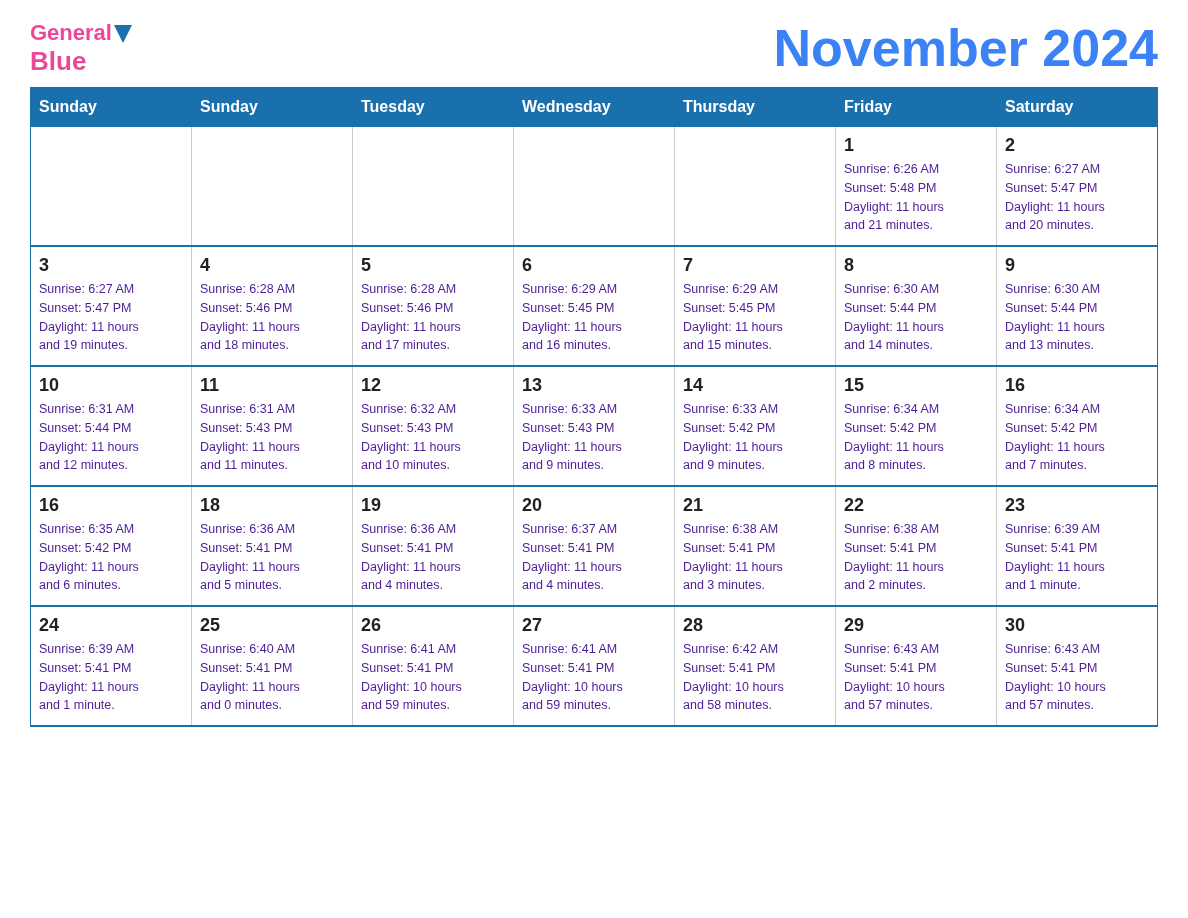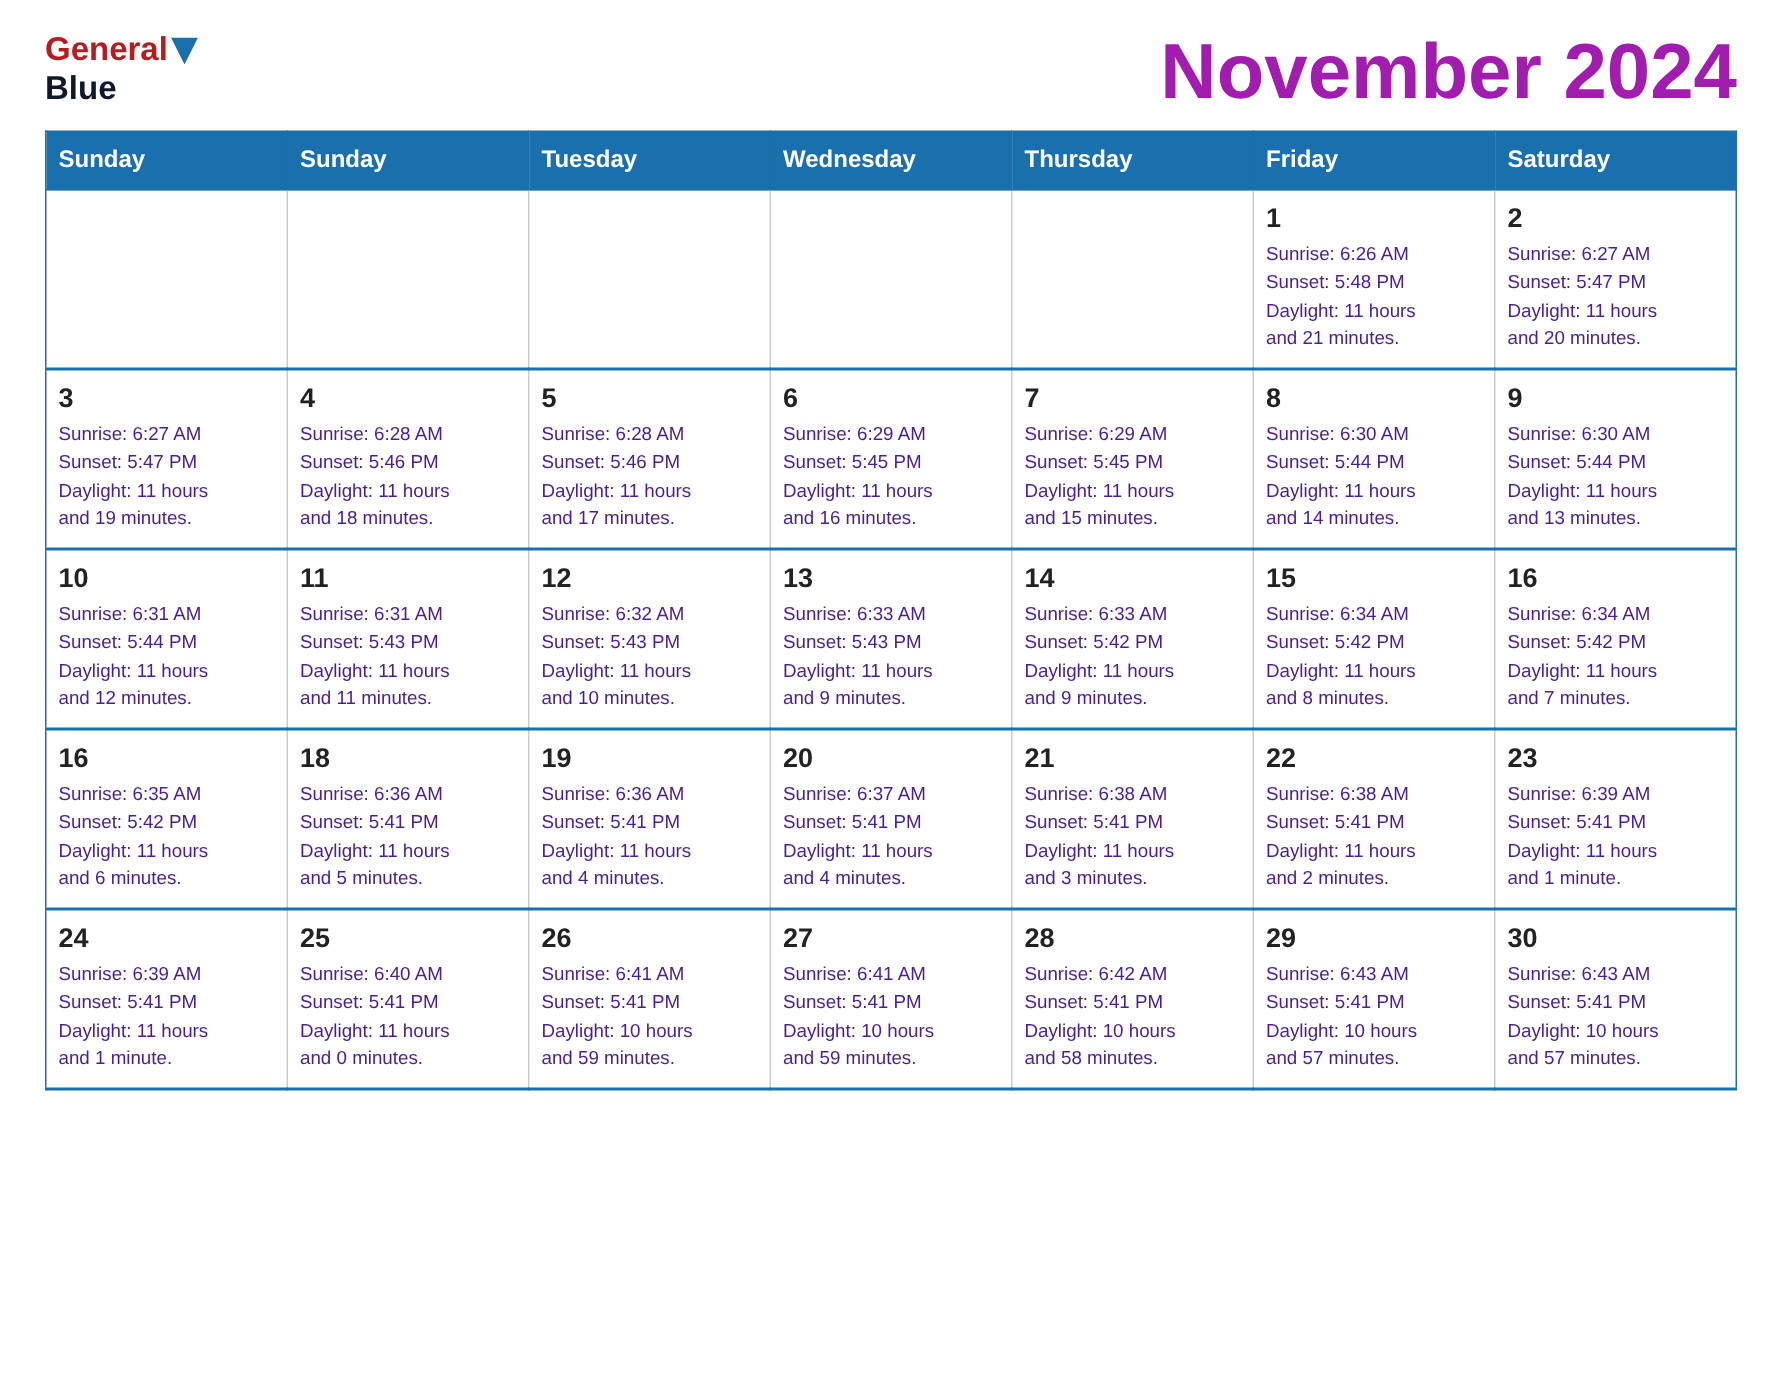--- a/index.html
+++ b/index.html
@@ -12,34 +12,34 @@
     }
     .header {
       display: flex;
       justify-content: space-between;
       align-items: flex-start;
       margin-bottom: 10px;
     }
     .logo-text-general {
       font-size: 22px;
       font-weight: bold;
-      color: #b91c1c;
+      color: #ec4899;
     }
     .logo-text-blue {
-      font-size: 22px;
-      font-weight: bold;
-      color: #0f172a;
+      font-size: 26px;
+      font-weight: bold;
+      color: #ec4899;
     }
     .title-block {
       text-align: right;
     }
     .month-title {
       font-size: 52px;
       font-weight: bold;
-      color: #a21caf;
+      color: #3b82f6;
       line-height: 1.1;
     }
     .subtitle {
       font-size: 20px;
       color: #555;
       margin-top: 4px;
     }
     .calendar {
       width: 100%;
       border-collapse: collapse;

